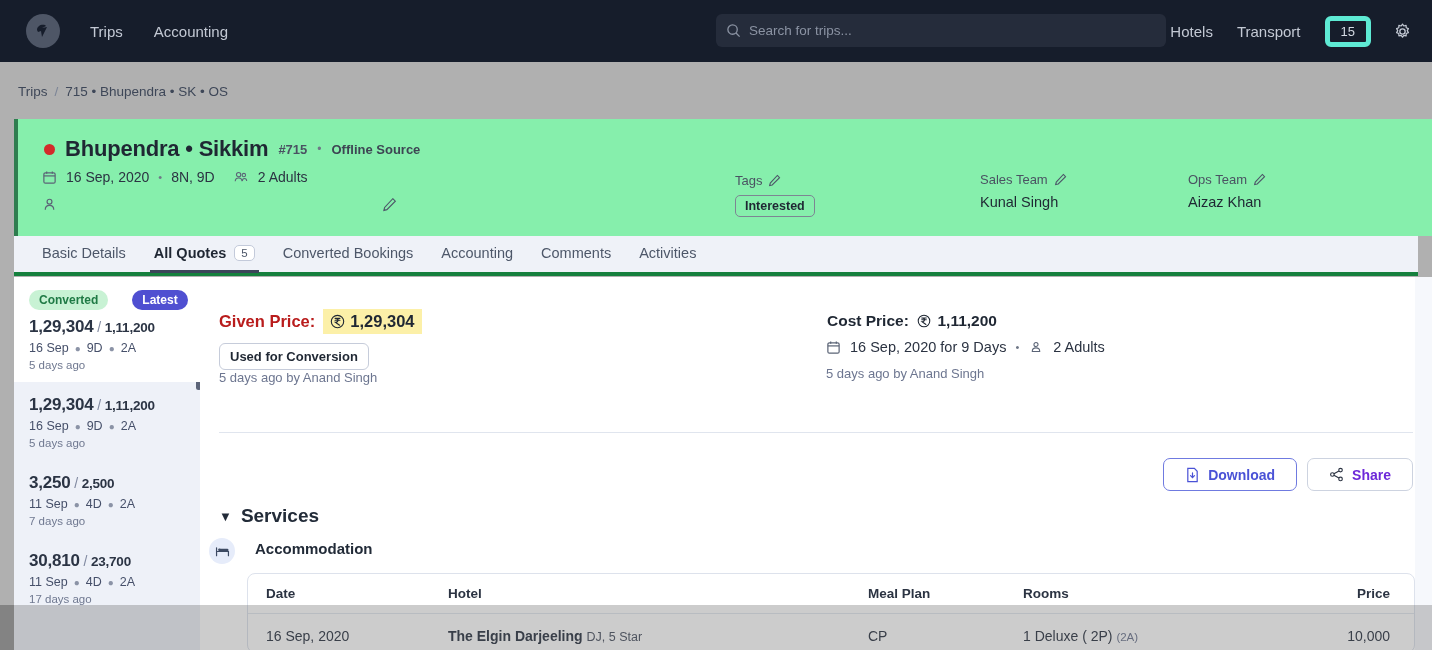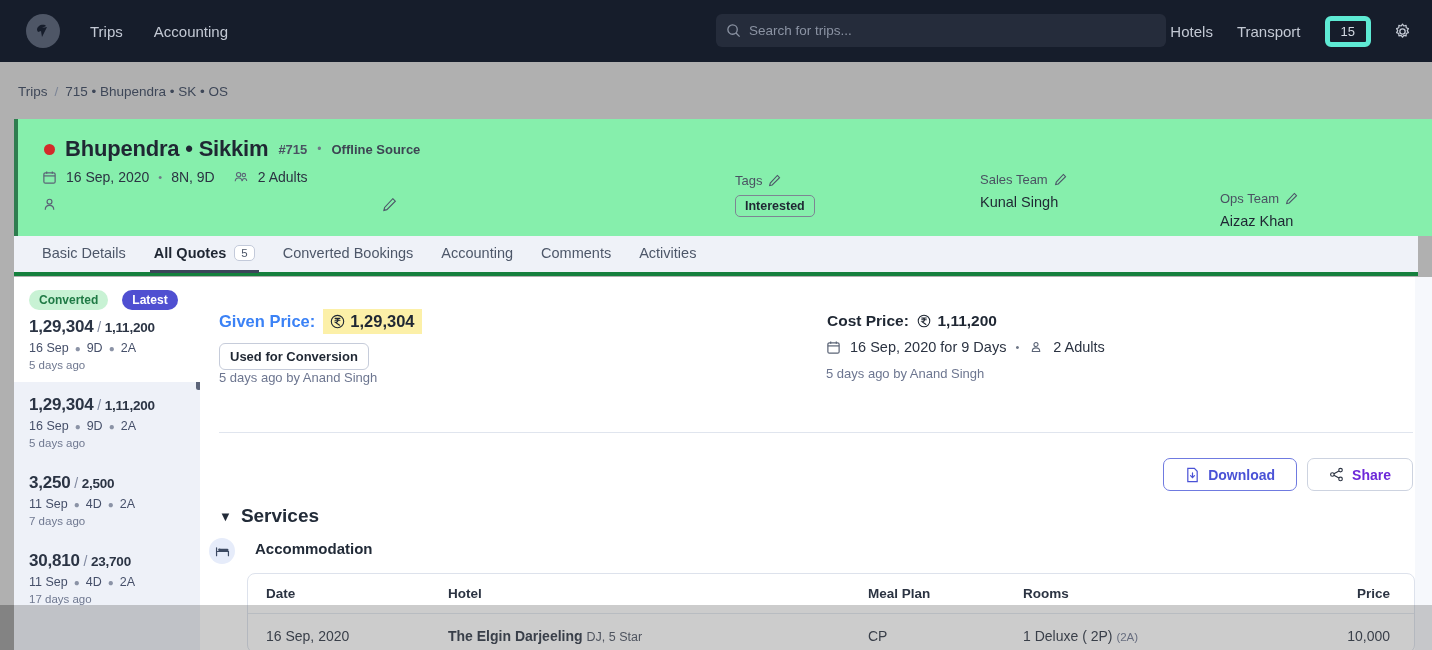--- a/index.html
+++ b/index.html
@@ -102,42 +102,42 @@
     font-size:11.5px; font-weight:normal; color:#4d5769; padding:1px 6px;
   }
 
   
   .sidebar {
     position:absolute; top:277px; left:14px; width:186px; height:373px;
     background:#eef1f8; overflow:hidden;
   }
   .qcard { padding:13px 15px 11px 15px; position:relative; }
   .qcard.selected { background:#ffffff; }
-  .qbadges { display:flex; gap:14px; margin-bottom:7px; }
+  .qbadges { display:flex; gap:24px; margin-bottom:7px; }
   .badge { font-size:12px; font-weight:bold; border-radius:11px; padding:3px 10px; }
   .badge-converted { background:#c8f2d4; color:#1f7a45; }
   .badge-latest { background:#4f4fd1; color:#fff; }
   .qprice { font-size:17px; font-weight:bold; color:#2b3444; letter-spacing:-.2px; }
   .qprice .sub { font-size:13.5px; }
   .qprice .slash { color:#8089a0; font-weight:normal; font-size:14px; }
   .qmeta { font-size:12.5px; color:#46506a; margin-top:4px; display:flex; align-items:center; gap:6px;}
   .qmeta .d { color:#8b93a6; font-size:10px; }
   .qtime { font-size:11.5px; color:#6f7890; margin-top:4px; }
   .sb-scroll {
     position:absolute; left:182px; top:5px; width:5px; height:108px;
     background:#5c6478; border-radius:3px;
   }
 
   
   .main {
     position:absolute; top:277px; left:200px; width:1232px; height:373px;
     background:#ffffff; overflow:hidden;
   }
   .price-head { position:absolute; top:32px; left:19px; display:flex; align-items:center; gap:8px; }
-  .price-label { font-size:16.5px; font-weight:bold; color:#3b82f6; }
+  .price-label { font-size:16.5px; font-weight:bold; color:#b91c1c; }
   .price-hl {
     background:#fcf0a8; padding:3px 7px; font-size:16.5px; font-weight:bold; color:#1f2733;
     display:flex; align-items:center; gap:5px;
   }
   .pill-outline {
     position:absolute; top:66px; left:19px;
     border:1px solid #c6ccda; border-radius:6px; padding:5px 10px;
     font-size:13px; font-weight:bold; color:#1f2733; background:#fff;
   }
   .byline { font-size:13px; color:#6d7690; }
@@ -314,21 +314,21 @@
         <span>Sales Team</span>
         <span class="pencil">
           <svg width="13" height="13" viewBox="0 0 16 16" style="display:block">
             <path d="M11.5 1.8 L14.2 4.5 L5.2 13.5 L2 14.3 L2.8 11.1 Z" fill="none" stroke="#4d5668" stroke-width="1.3"></path>
           </svg>
         </span>
       </div>
       <div class="field-value">Kunal Singh</div>
     </div>
 
-    <div class="field-group" style="top:53px; left:1202px;margin-top:19px;">
+    <div class="field-group" style="top:53px; left:1170px;">
       <div class="field-label">
         <span>Ops Team</span>
         <span class="pencil">
           <svg width="13" height="13" viewBox="0 0 16 16" style="display:block">
             <path d="M11.5 1.8 L14.2 4.5 L5.2 13.5 L2 14.3 L2.8 11.1 Z" fill="none" stroke="#4d5668" stroke-width="1.3"></path>
           </svg>
         </span>
       </div>
       <div class="field-value">Aizaz Khan</div>
     </div>

